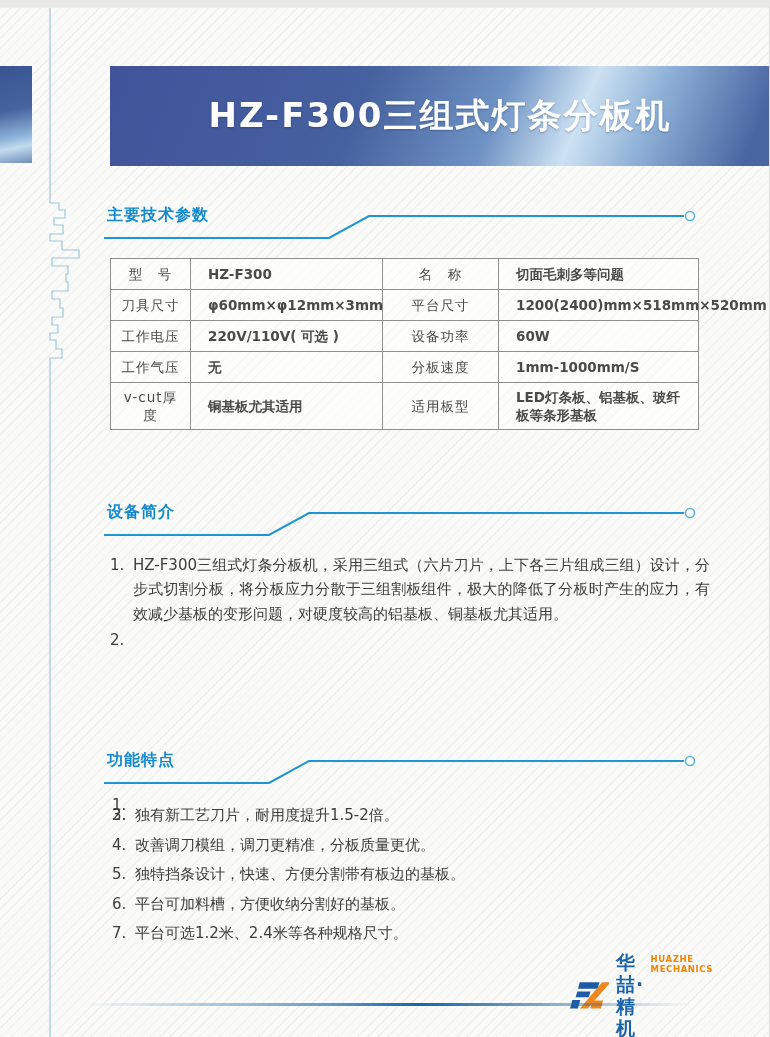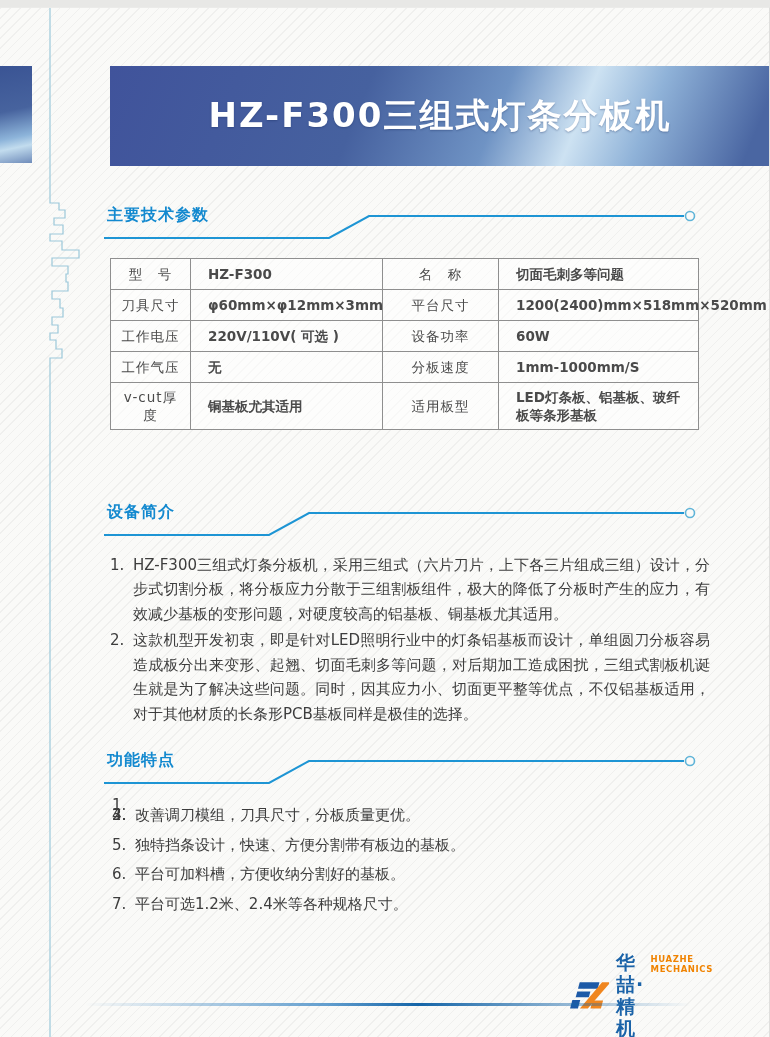--- a/index.html
+++ b/index.html
@@ -177,45 +177,45 @@
     </svg>
   </div>
 
   <div class="intro-body">
     <div class="para">
       <span class="num">1.</span>
       <span>HZ-F300三组式灯条分板机，采用三组式（六片刀片，上下各三片组成三组）设计，分步式切割分板，将分板应力分散于三组割板组件，极大的降低了分板时产生的应力，有效减少基板的变形问题，对硬度较高的铝基板、铜基板尤其适用。</span>
     </div>
     <div class="para">
       <span class="num">2.</span>
-      <span>这款机型开发初衷，即是针对LED照明行业中的灯条铝基板而设计，单组圆刀分板容易造成板分出来变形、起翘、切面毛刺多等问题，对后期加工造成困扰，三组式割板机诞生就是为了解决这些问题。同时，因其应力小、切面更平整等优点，不仅铝基板适用，对于其他材质的长条形PCB基板同样是极佳的选择。</span>
     </div>
   </div>
 
   <div class="section-head" style="top:742px;">
     <h2>功能特点</h2>
     <svg width="596" height="42">
       <path d="M-3,33 L162,33 L202,11 L577,11" fill="none" stroke="#1e95d4" stroke-width="2"></path>
       <circle cx="583" cy="11" r="4.5" fill="#fafaf8" stroke="#5fb4d8" stroke-width="1.6"></circle>
     </svg>
   </div>
 
   <div class="feature-list">
     <div class="feature-item">
       <span class="num">1.</span>
     </div>
     <div class="feature-item">
       <span class="num">2.</span>
     </div>
     <div class="feature-item">
       <span class="num">3.</span>
+      <span>独有新工艺刀片，耐用度提升1.5-2倍。</span>
     </div>
     <div class="feature-item">
       <span class="num">4.</span>
-      <span>改善调刀模组，刀具尺寸，分板质量更优。</span>
+      <span>改善调刀模组，调刀更精准，分板质量更优。</span>
     </div>
     <div class="feature-item">
       <span class="num">5.</span>
       <span>独特挡条设计，快速、方便分割带有板边的基板。</span>
     </div>
     <div class="feature-item">
       <span class="num">6.</span>
       <span>平台可加料槽，方便收纳分割好的基板。</span>
     </div>
     <div class="feature-item">

